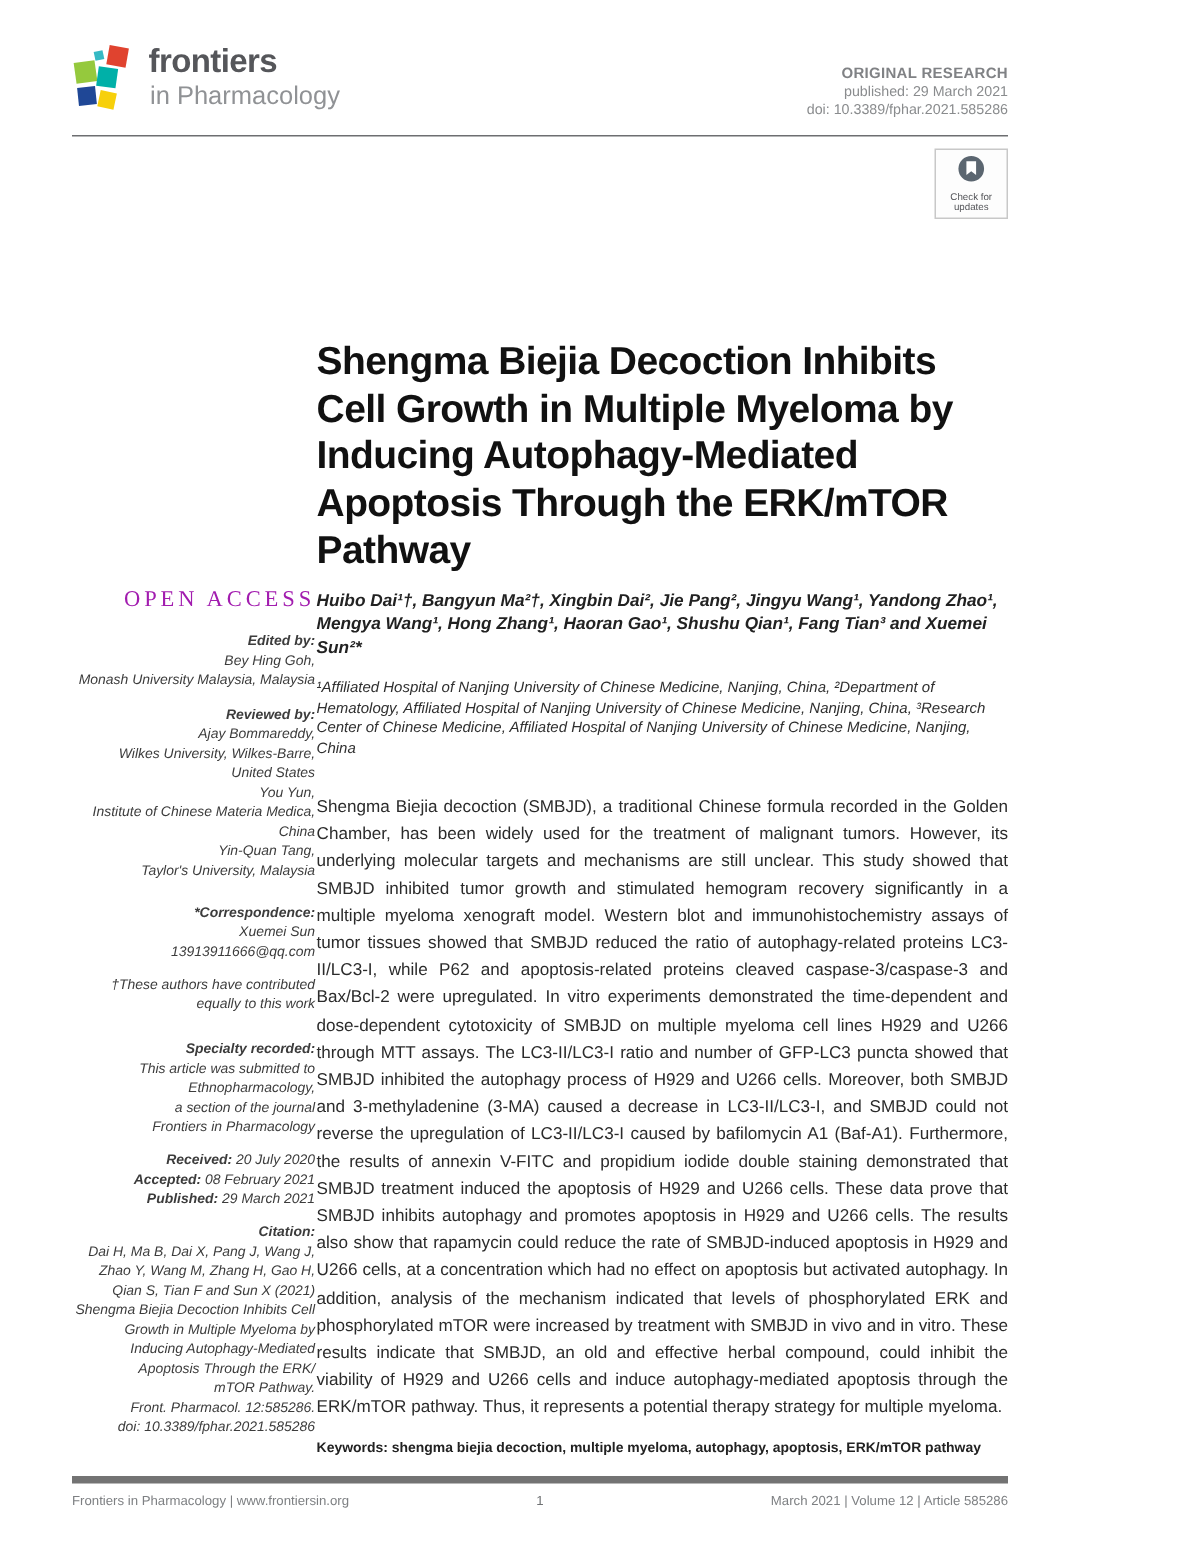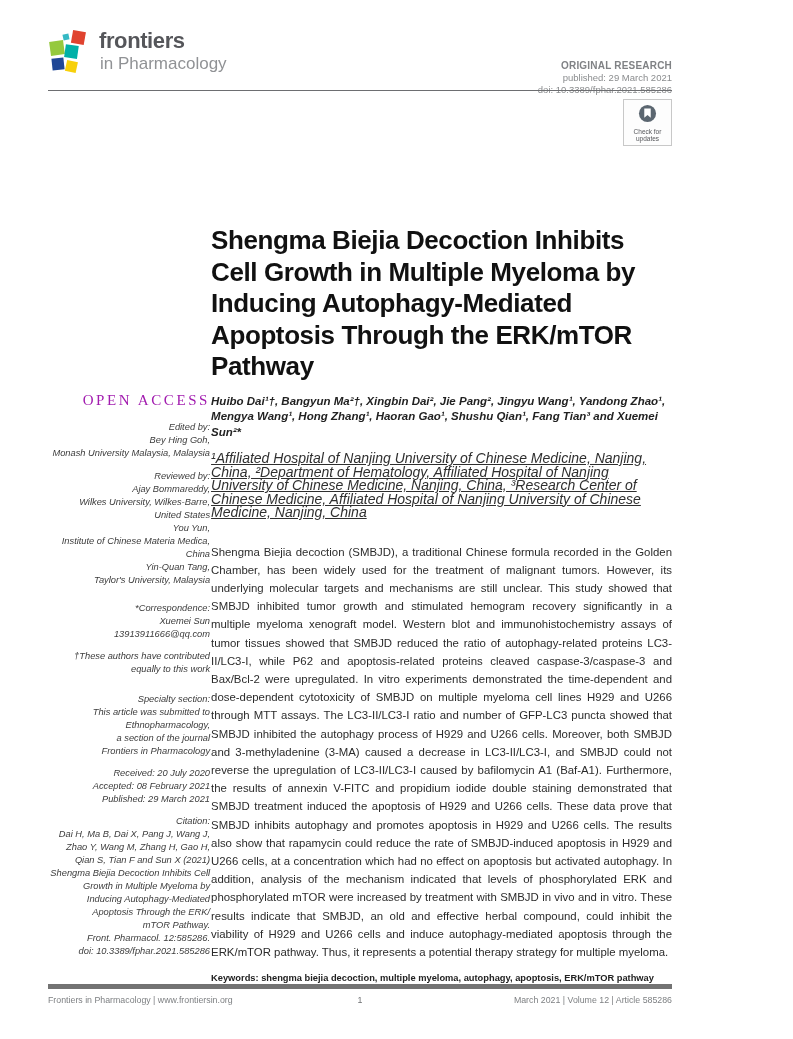--- a/index.html
+++ b/index.html
@@ -6,51 +6,51 @@
   .page{position:relative;width:720px;height:1039px;background:#fff;overflow:hidden;
         font-family:"Liberation Sans",sans-serif;color:#1a1a1a;}
 
   
   .header{position:absolute;left:48px;right:48px;top:30px;display:flex;justify-content:space-between;align-items:flex-start;}
   .logo{display:flex;align-items:flex-start;gap:9px;}
   .logo-text{line-height:1;}
   .logo-l1{font-size:22px;font-weight:bold;color:#55565a;letter-spacing:-0.4px;}
   .logo-l2{font-size:17px;color:#909295;margin-top:3px;margin-left:1px;}
   .header-meta{text-align:right;line-height:12px;padding-top:14px;}
-  .kicker{font-size:10px;font-weight:bold;color:#808285;letter-spacing:0.2px;margin-top:16px;}
+  .kicker{font-size:10px;font-weight:bold;color:#808285;letter-spacing:0.2px;}
   .meta-line{font-size:9.5px;color:#8a8c8e;}
   .header-rule{position:absolute;left:48px;right:48px;top:90px;border-top:1.6px solid #6d6e71;}
 
   
   .badge{position:absolute;right:48px;top:99px;width:47px;height:45px;border:1px solid #c8c8c8;
          display:flex;flex-direction:column;align-items:center;justify-content:center;gap:1px;cursor:pointer;background:#fdfdfd;}
   .badge-text{font-size:6.5px;line-height:7px;color:#55565a;text-align:center;}
 
   
   .content{position:absolute;left:48px;top:91px;right:48px;display:flex;}
   .sidebar{width:180px;text-align:right;font-style:italic;font-size:9.3px;line-height:13px;color:#3c3c3c;}
   .main{margin-left:1px;width:512px;}
 
   .oa{font-style:normal;font-family:"Liberation Serif",serif;font-size:15px;letter-spacing:2.6px;
       color:#a21caf;margin-top:303px;white-space:nowrap;}
-  .sb-label{font-weight:normal;}
+  .sb-label{font-weight:bold;}
   .prewrap{white-space:pre-line;}
   .sb-edited{margin-top:14px;}
   .sb-reviewed{margin-top:10px;}
   .sb-corr{margin-top:15px;}
   .sb-equal{margin-top:9px;}
   .sb-specialty{margin-top:17px;}
   .sb-dates{margin-top:9px;}
   .sb-citation{margin-top:9px;}
   .sb-email{cursor:pointer;}
 
   
   .title{margin:134px 0 0 0;font-size:26px;line-height:31.5px;font-weight:bold;color:#111;letter-spacing:-0.4px;}
   .authors{margin:11px 0 0 0;font-size:11.5px;line-height:15.5px;font-weight:bold;font-style:italic;color:#222;}
-  .affiliations{margin:12px 0 0 0;font-size:14px;line-height:13.5px;font-style:italic;color:#2f2f2f;text-decoration:underline;}
+  .affiliations{margin:12px 0 0 0;font-size:10px;line-height:13.5px;font-style:italic;color:#2f2f2f;}
   .abstract{margin:23px 0 0 0;font-size:11.4px;line-height:18.2px;text-align:justify;color:#2b2b2b;}
   .keywords{margin:11px 0 0 0;font-size:9.3px;line-height:12px;font-weight:bold;color:#222;}
 
   
   .footer{position:absolute;left:48px;right:48px;top:984px;border-top:5px solid #737373;
           padding-top:6px;display:flex;align-items:baseline;font-size:8.8px;color:#7e8083;}
   .footer-left{flex:1;text-align:left;}
   .footer-center{width:60px;text-align:center;color:#6f7173;}
   .footer-right{flex:1;text-align:right;}
   .footer-url{cursor:pointer;}
@@ -124,21 +124,21 @@
       <div class="sb-corr">
         <div class="sb-label">*Correspondence:</div>
         <div>Xuemei Sun</div>
         <div class="sb-email">13913911666@qq.com</div>
       </div>
 
       <div class="sb-equal prewrap">†These authors have contributed
 equally to this work</div>
 
       <div class="sb-specialty">
-        <div class="sb-label">Specialty section:</div>
+        <div class="sb-label">Specialty recorded:</div>
         <div class="prewrap">This article was submitted to
 Ethnopharmacology,
 a section of the journal
 Frontiers in Pharmacology</div>
       </div>
 
       <div class="sb-dates">
         <div><span class="sb-label">Received:</span> <span>20 July 2020</span></div>
         <div><span class="sb-label">Accepted:</span> <span>08 February 2021</span></div>
         <div><span class="sb-label">Published:</span> <span>29 March 2021</span></div>

